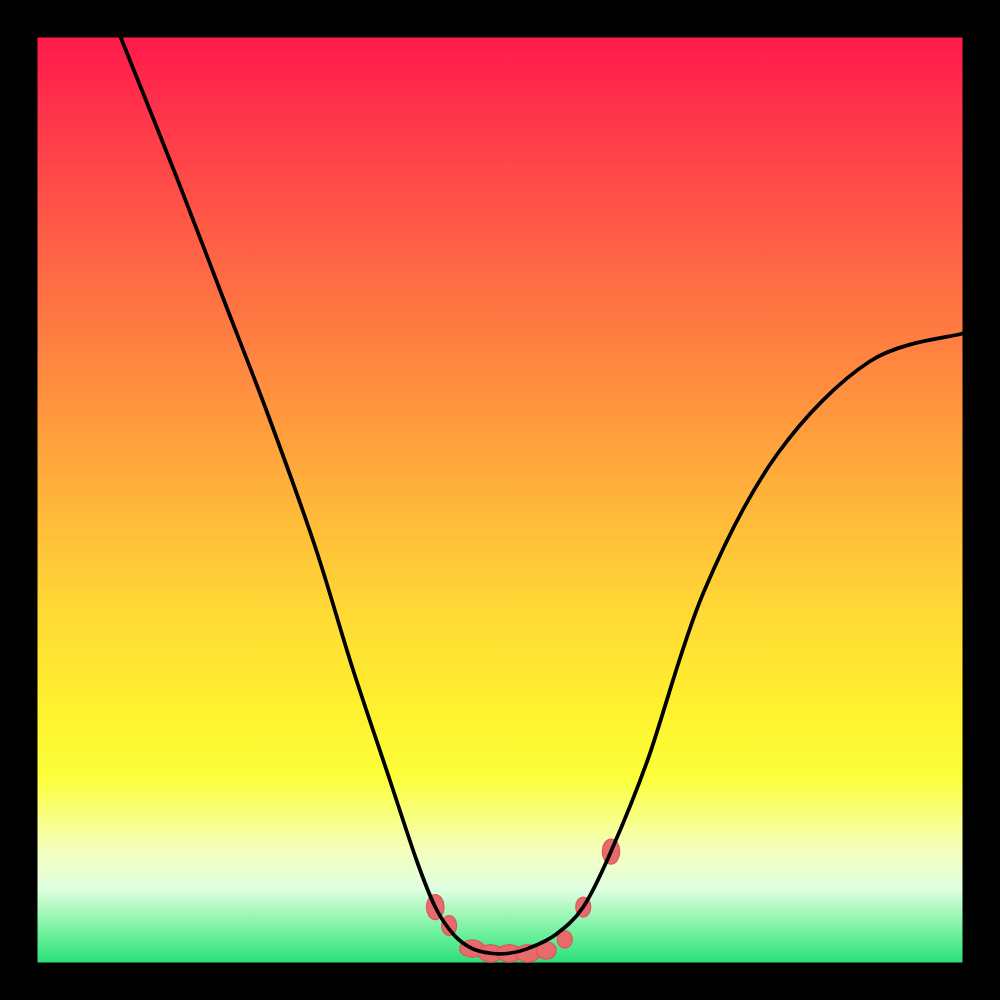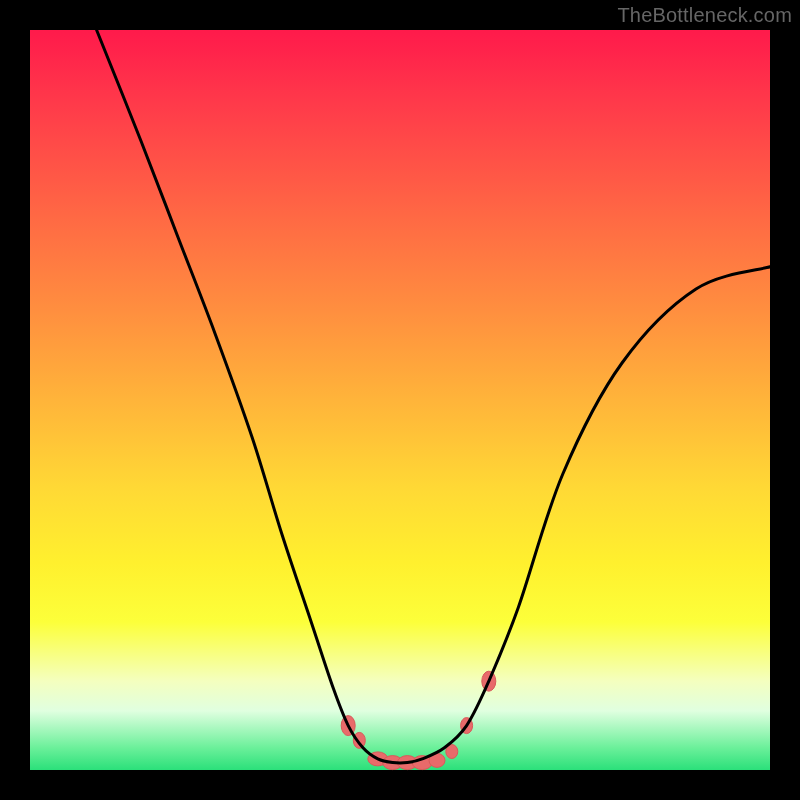--- a/index.html
+++ b/index.html
@@ -74,14 +74,13 @@
           <ellipse cx="377.40" cy="732.60" rx="10" ry="7" fill="#e86a6a" stroke="#d85a5a" stroke-width="1"></ellipse>
           <ellipse cx="392.20" cy="732.60" rx="10" ry="7" fill="#e86a6a" stroke="#d85a5a" stroke-width="1"></ellipse>
           <ellipse cx="407.00" cy="730.38" rx="8" ry="7" fill="#e86a6a" stroke="#d85a5a" stroke-width="1"></ellipse>
           <ellipse cx="421.80" cy="721.50" rx="6" ry="7" fill="#e86a6a" stroke="#d85a5a" stroke-width="1"></ellipse>
           <ellipse cx="436.60" cy="695.60" rx="6" ry="8" fill="#e86a6a" stroke="#d85a5a" stroke-width="1"></ellipse>
           <ellipse cx="458.80" cy="651.20" rx="7" ry="10" fill="#e86a6a" stroke="#d85a5a" stroke-width="1"></ellipse>
         </g>
       <path id="curve-path" fill="none" stroke="#000000" stroke-width="3" stroke-linecap="round" d="M 66.60 0.00 C 74.00 18.50, 97.43 76.47, 111.00 111.00 C 124.57 145.53, 135.67 175.13, 148.00 207.20 C 160.33 239.27, 172.67 270.10, 185.00 303.40 C 197.33 336.70, 210.90 373.70, 222.00 407.00 C 233.10 440.30, 241.73 472.37, 251.60 503.20 C 261.47 534.03, 272.57 566.10, 281.20 592.00 C 289.83 617.90, 297.23 641.33, 303.40 658.60 C 309.57 675.87, 313.27 685.73, 318.20 695.60 C 323.13 705.47, 328.07 712.25, 333.00 717.80 C 337.93 723.35, 342.87 726.43, 347.80 728.90 C 352.73 731.37, 357.67 731.98, 362.60 732.60 C 367.53 733.22, 372.47 733.22, 377.40 732.60 C 382.33 731.98, 386.03 731.37, 392.20 728.90 C 398.37 726.43, 407.00 723.35, 414.40 717.80 C 421.80 712.25, 429.20 706.70, 436.60 695.60 C 444.00 684.50, 450.17 670.93, 458.80 651.20 C 467.43 631.47, 476.07 611.73, 488.40 577.20 C 500.73 542.67, 515.53 484.70, 532.80 444.00 C 550.07 403.30, 569.80 363.83, 592.00 333.00 C 614.20 302.17, 641.33 275.03, 666.00 259.00 C 690.67 242.97, 727.67 240.50, 740.00 236.80"></path>
     </svg>
   </div>
-  <div class="watermark">TheBottleneck.com</div>
 </div>
 
 </body></html>

